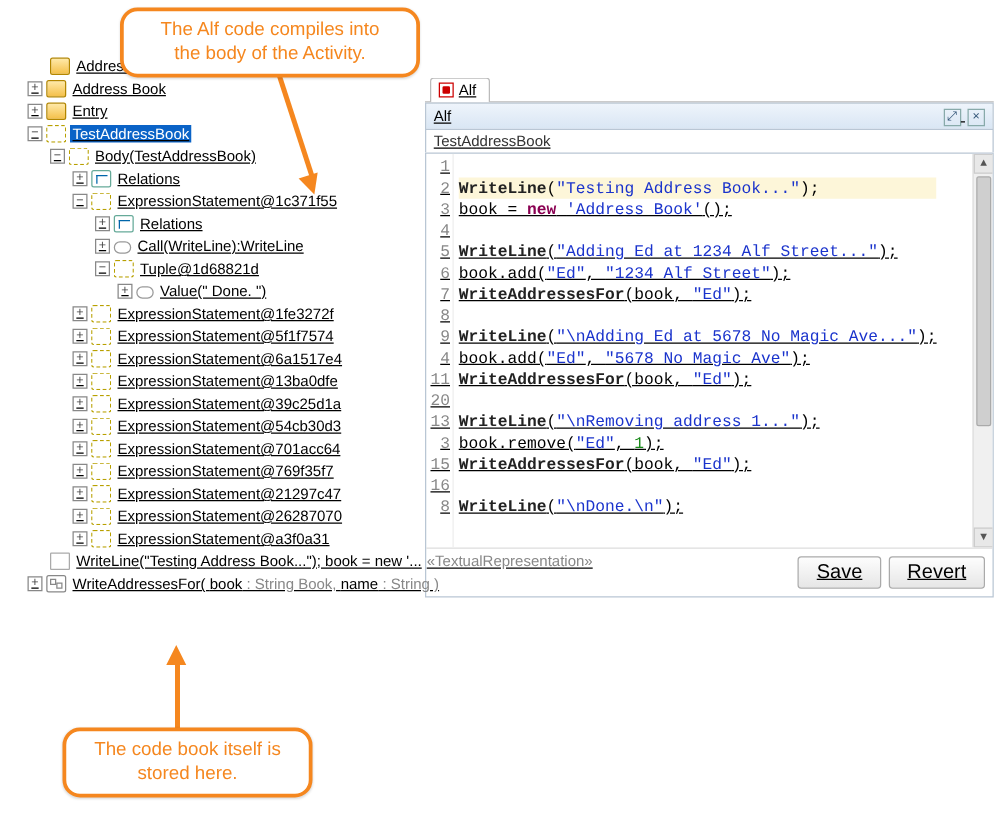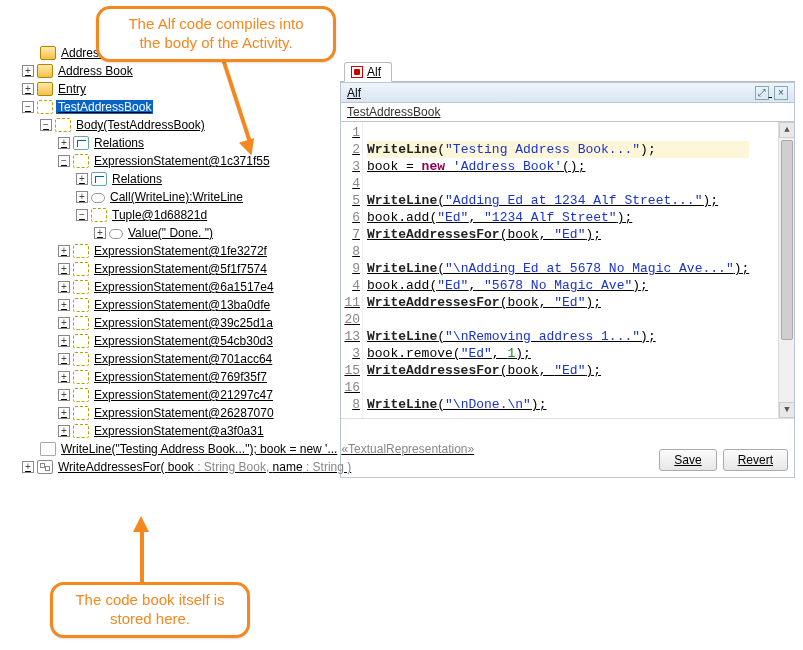--- a/index.html
+++ b/index.html
@@ -143,21 +143,21 @@
   .scroll-v .thumb{position:absolute;left:2px;width:12px;background:#cfcfcf;border:1px solid #aaa;border-radius:2px;}
   .scroll-v .arr{position:absolute;left:0;width:16px;height:16px;background:#e8e8e8;border:1px solid #ccc;font-size:9px;text-align:center;line-height:14px;color:#555;}
   .button-row {
     display:flex; justify-content:flex-end; gap:6px;
     padding:6px; border-top:1px solid #ddd;
   }
   .btn {
     padding:3px 14px;
     background:linear-gradient(#fdfdfd,#e6e6e6);
     border:1px solid #aaa; border-radius:3px;
-    font-size:12px; cursor:pointer;margin-top:24px;
+    font-size:16px; cursor:pointer;
   }
 
   
   .callout {
     position:absolute;
     background:#fff;
     border:3px solid #f5871f;
     border-radius:14px;
     padding:6px 14px;
     color:#f5871f;

